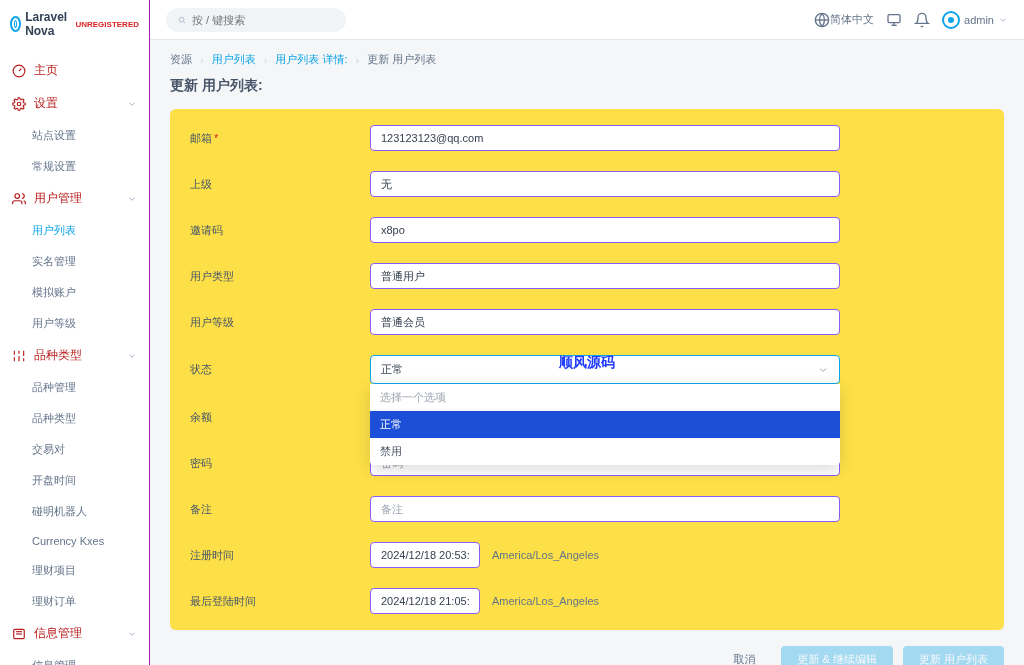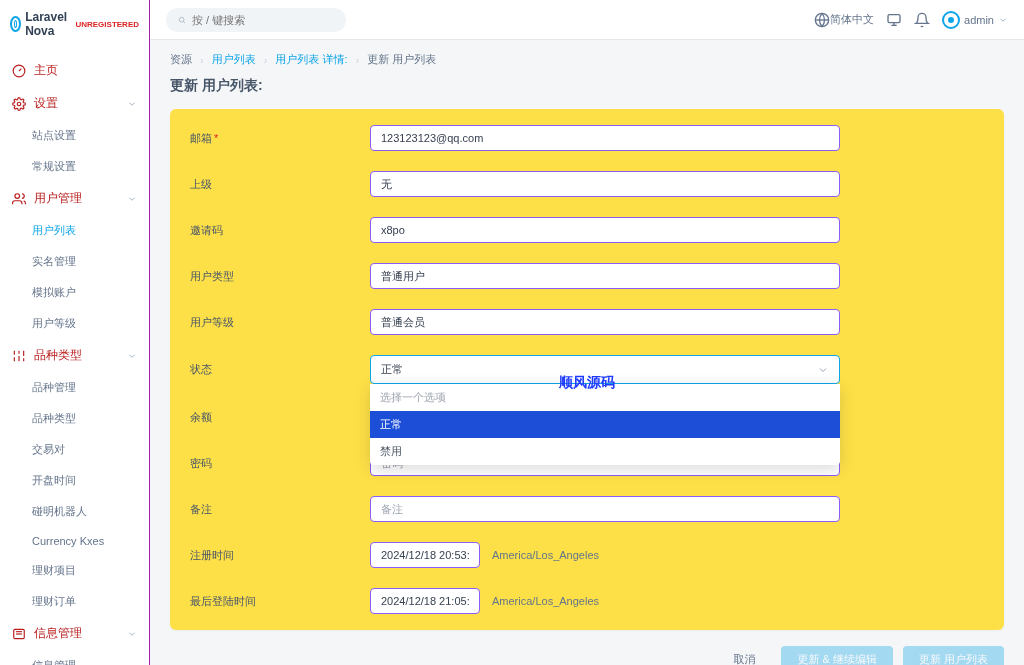--- a/index.html
+++ b/index.html
@@ -57,21 +57,21 @@
 .select-opt.placeholder { color:#9ca3af; }
 .select-opt.selected { background:#1d4ed8; color:#fff; }
 .helper-text { font-size:11px; color:#64748b; margin-left:12px; }
 
 .actions { display:flex; justify-content:flex-end; gap:10px; margin-top:16px; }
 .btn { padding:6px 16px; border-radius:4px; font-size:11px; border:none; cursor:pointer; }
 .btn-cancel { background:transparent; color:#64748b; }
 .btn-primary { background:#0ea5e9; color:#fff; opacity:0.35; }
 .btn-primary2 { background:#0ea5e9; color:#fff; opacity:0.35; }
 
-.watermark { position:absolute; left:50%; top:334px; transform:translateX(-50%); color:#1e3aff; font-weight:700; font-size:14px; pointer-events:none; z-index:60; }
+.watermark { position:absolute; left:50%; top:314px; transform:translateX(-50%); color:#1e3aff; font-weight:700; font-size:14px; pointer-events:none; z-index:60; }
 </style>
 </head>
 <body>
 
 <div class="app">
   <aside class="sidebar">
     <div class="logo-area">
       <span class="logo-icon"></span>
       <span class="logo-text">Laravel Nova</span>
       <span class="logo-unreg">UNREGISTERED</span>

